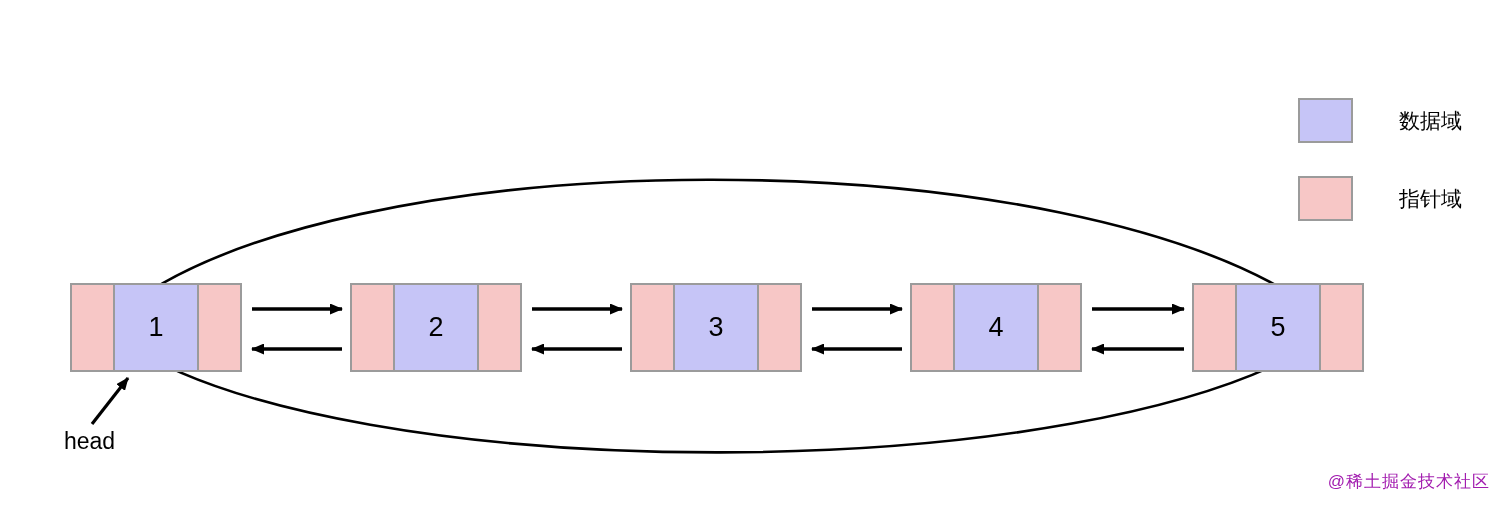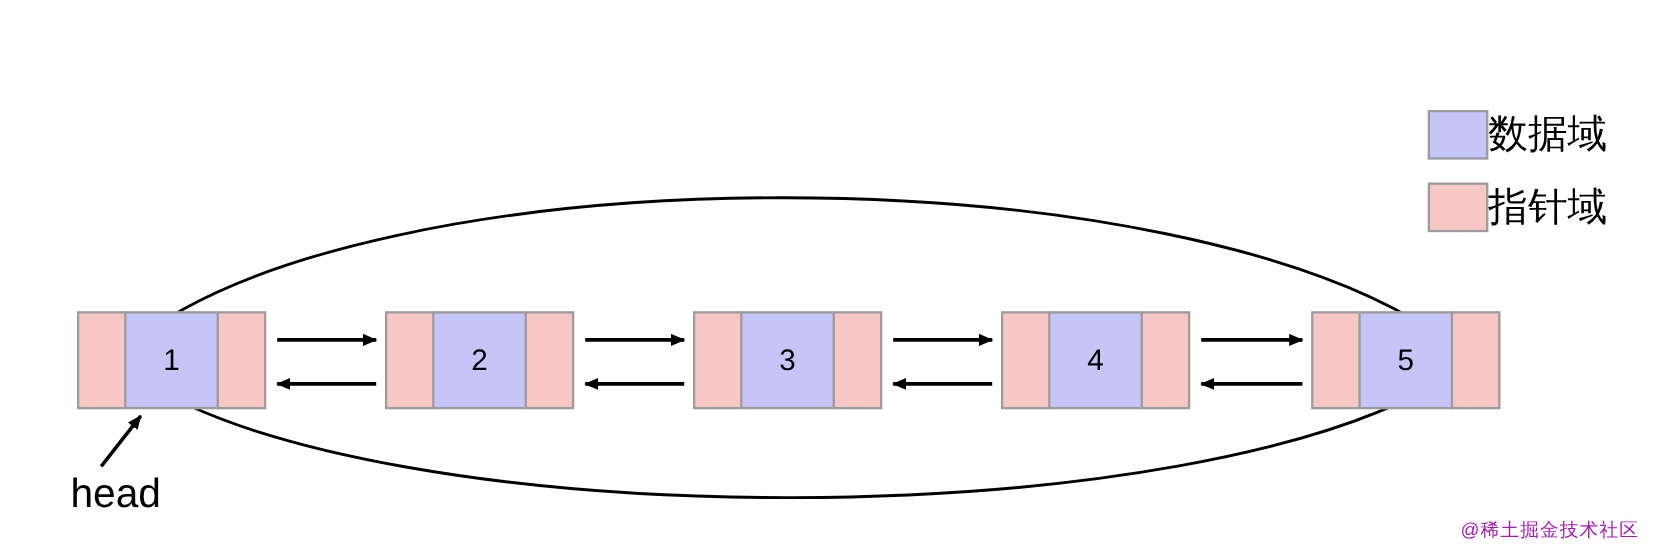--- a/index.html
+++ b/index.html
@@ -62,30 +62,31 @@
     display: flex;
     align-items: center;
   }
   .legend-swatch {
     box-sizing: border-box;
     width: 55px;
     height: 45px;
     border: 2px solid #9b9b9b;
   }
   .legend-label {
-    font-size: 36px;
+    margin-left: 46px;
+    font-size: 21px;
     color: #000000;
     white-space: nowrap;
     font-family: "Liberation Sans", "DejaVu Sans", sans-serif;
   }
   #head-label {
     position: absolute;
     left: 64px;
     top: 428px;
-    font-size: 37px;
+    font-size: 23px;
     color: #000000;
     font-family: "Liberation Sans", "DejaVu Sans", sans-serif;
   }
   #watermark {
     position: absolute;
     right: 22px;
     bottom: 14px;
     font-size: 17px;
     color: #a21caf;
     letter-spacing: 1px;
@@ -169,20 +170,20 @@
     <div class="cell ptr"></div>
   </div>
 
   <div id="head-label">head</div>
 
   <div class="legend-row" style="left:1298px; top:98px;">
     <div class="legend-swatch" style="background:#c6c5f7;"></div>
     <div class="legend-label">数据域</div>
   </div>
 
-  <div class="legend-row" style="left:1298px; top:164px;">
+  <div class="legend-row" style="left:1298px; top:176px;">
     <div class="legend-swatch" style="background:#f7c7c6;"></div>
     <div class="legend-label">指针域</div>
   </div>
 
   <div id="watermark">@稀土掘金技术社区</div>
 
 </div>
 
 </body></html>

